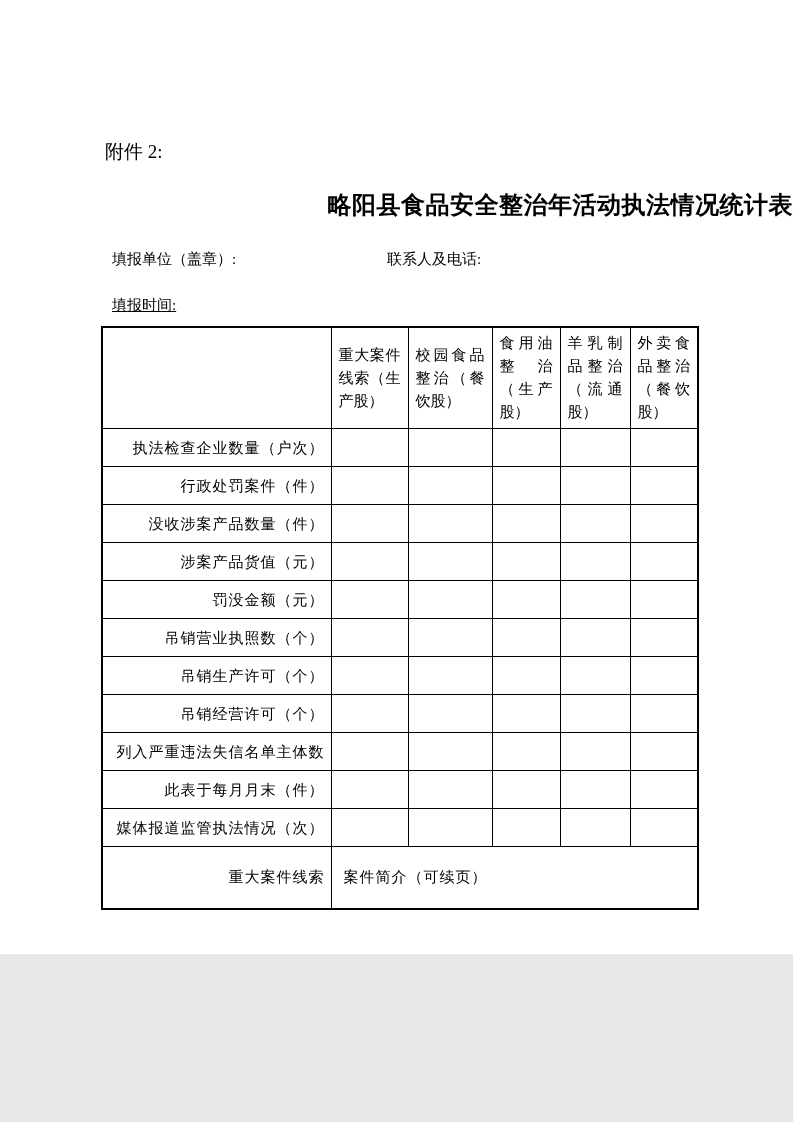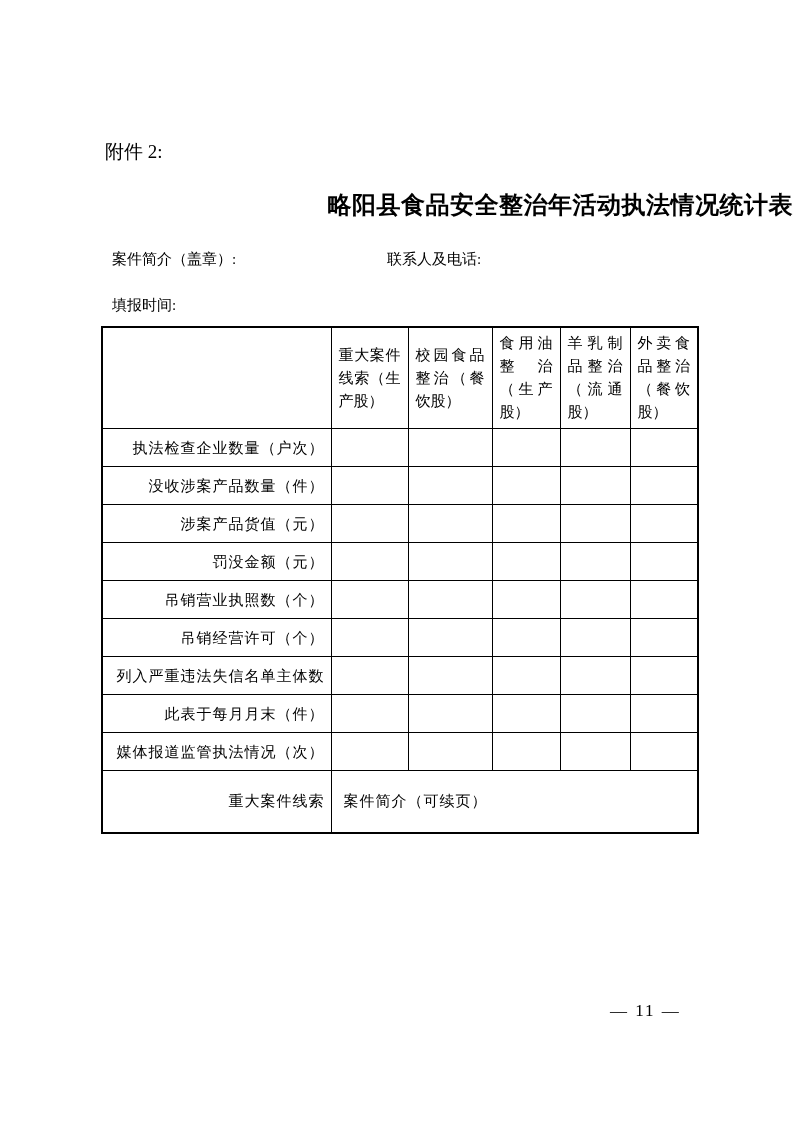--- a/index.html
+++ b/index.html
@@ -1,20 +1,20 @@
 <!DOCTYPE html>
 <html><head>
 <meta charset="utf-8">
 <style>
   * { margin: 0; padding: 0; box-sizing: border-box; }
   html, body { background: #e8e8e8; }
   .page {
     position: relative;
     width: 793px;
-    height: 1122px;
+    height: 954px;
     margin: 0 auto;
     background: #ffffff;
     color: #000000;
     font-family: "Liberation Serif", "DejaVu Serif", serif;
     overflow: hidden;
   }
   .attachment-label {
     position: absolute;
     left: 105px;
     top: 139px;
@@ -39,20 +39,21 @@
     font-size: 15px;
     line-height: 20px;
   }
   .meta-line-1 .unit-label { display: inline-block; width: 275px; }
   .meta-line-2 {
     position: absolute;
     left: 112px;
     top: 295px;
     font-size: 15px;
     line-height: 20px;
+    text-decoration: underline;
   }
   table.stats {
     position: absolute;
     left: 101px;
     top: 326px;
     width: 597px;
     border-collapse: collapse;
     table-layout: fixed;
     border: 2px solid #000;
   }
@@ -107,21 +108,21 @@
 </head>
 <body>
 
 <div class="page">
 
   <div class="attachment-label">附件 2:</div>
 
   <div class="doc-title">略阳县食品安全整治年活动执法情况统计表</div>
 
   <div class="meta-line-1">
-    <span class="unit-label">案件简介（盖章）:</span><span>联系人及电话:</span>
+    <span class="unit-label">填报单位（盖章）:</span><span>联系人及电话:</span>
   </div>
 
   <div class="meta-line-2">
     <span>填报时间:</span>
   </div>
 
   <table class="stats">
     <colgroup>
       <col style="width:229px">
         <col style="width:77px">
@@ -143,20 +144,28 @@
     <tbody>
       <tr class="data-row">
         <th class="row-head">执法检查企业数量（户次）</th>
         <td></td>
           <td></td>
           <td></td>
           <td></td>
           <td></td>
       </tr>
       <tr class="data-row">
+        <th class="row-head">行政处罚案件（件）</th>
+        <td></td>
+          <td></td>
+          <td></td>
+          <td></td>
+          <td></td>
+      </tr>
+      <tr class="data-row">
         <th class="row-head">没收涉案产品数量（件）</th>
         <td></td>
           <td></td>
           <td></td>
           <td></td>
           <td></td>
       </tr>
       <tr class="data-row">
         <th class="row-head">涉案产品货值（元）</th>
         <td></td>
@@ -168,20 +177,28 @@
       <tr class="data-row">
         <th class="row-head">罚没金额（元）</th>
         <td></td>
           <td></td>
           <td></td>
           <td></td>
           <td></td>
       </tr>
       <tr class="data-row">
         <th class="row-head">吊销营业执照数（个）</th>
+        <td></td>
+          <td></td>
+          <td></td>
+          <td></td>
+          <td></td>
+      </tr>
+      <tr class="data-row">
+        <th class="row-head">吊销生产许可（个）</th>
         <td></td>
           <td></td>
           <td></td>
           <td></td>
           <td></td>
       </tr>
       <tr class="data-row">
         <th class="row-head">吊销经营许可（个）</th>
         <td></td>
           <td></td>

